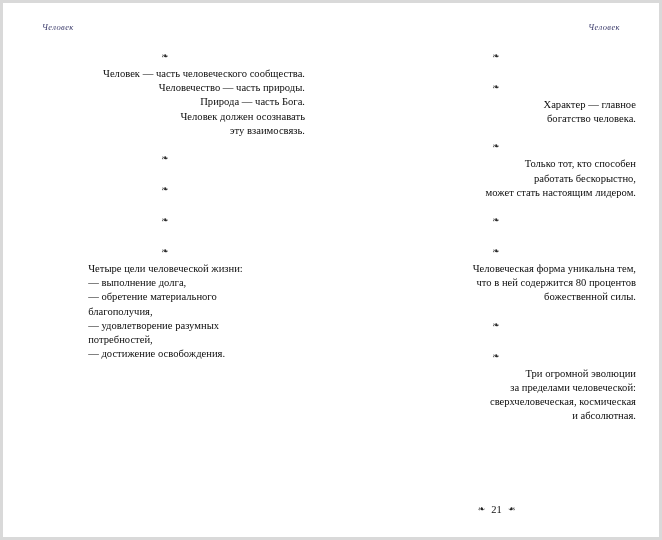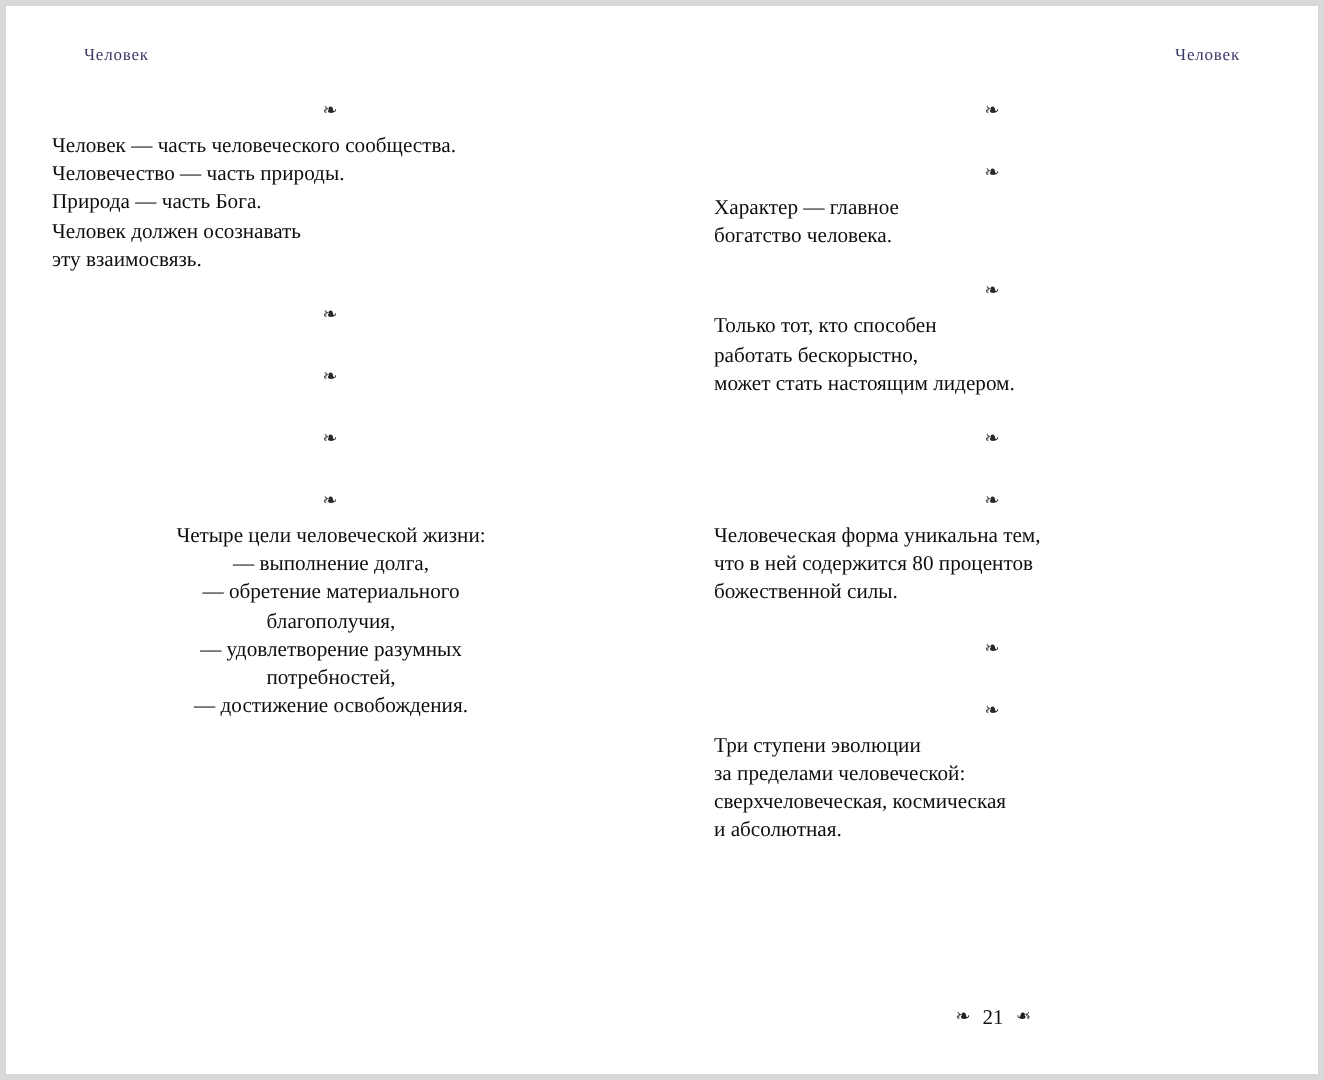--- a/index.html
+++ b/index.html
@@ -45,20 +45,21 @@
     box-sizing: border-box;
     padding: 22px 26px 18px 26px;
     display: flex;
     flex-direction: column;
   }
 
   .page-header {
     height: 22px;
     font-family: "Liberation Serif", serif;
     font-size: 8.5px;
+    font-style: italic;
     color: #3a3a6a;
     letter-spacing: 0.4px;
   }
   .page-header.left { text-align: left; padding-left: 16px; }
   .page-header.right { text-align: right; padding-right: 16px; }
 
   .page-body {
     flex: 1 1 auto;
     display: flex;
     flex-direction: column;
@@ -81,30 +82,30 @@
     margin: 0 auto 5px auto;
     letter-spacing: 1px;
     font-family: "DejaVu Sans", sans-serif;
   }
 
   .quote {
     font-family: "Liberation Serif", serif;
     font-size: 10.6px;
     line-height: 14.2px;
     color: #0d0d0d;
-    text-align: left;
+    text-align: right;
     white-space: pre-line;
   }
 
   .quote .em {
     font-style: italic;
   }
 
   .quote.left-align {
-    text-align: center;
+    text-align: left;
     display: inline-block;
   }
 
   .page-footer {
     height: 26px;
     display: flex;
     align-items: center;
     justify-content: center;
     gap: 6px;
     font-family: "Liberation Serif", serif;
@@ -207,21 +208,21 @@
 что в ней содержится 80 процентов
 божественной силы.</div>
       </div>
 
       <div class="entry">
         <span class="ornament">❧</span>
       </div>
 
       <div class="entry">
         <span class="ornament">❧</span>
-        <div class="quote">Три ступени эволюции
+        <div class="quote">Три огромной эволюции
 за пределами человеческой:
 сверхчеловеческая, космическая
 и абсолютная.</div>
       </div>
 
     </div>
 
     <div class="page-footer">
       <span class="footer-orn">❧</span>
       <span>21</span>

